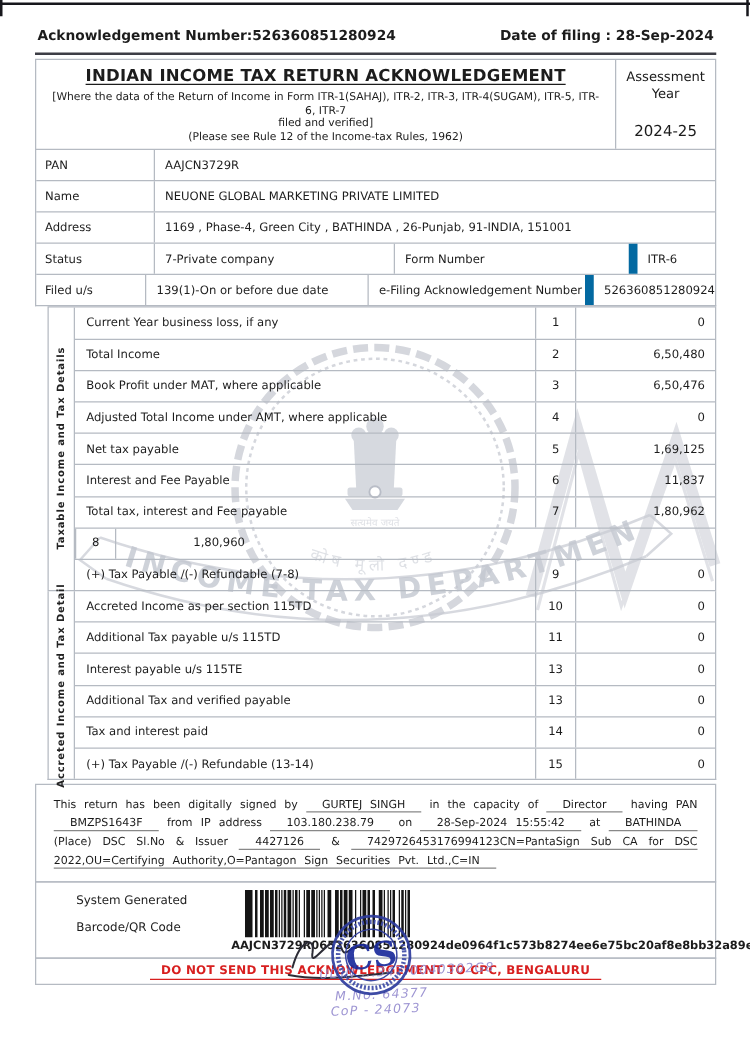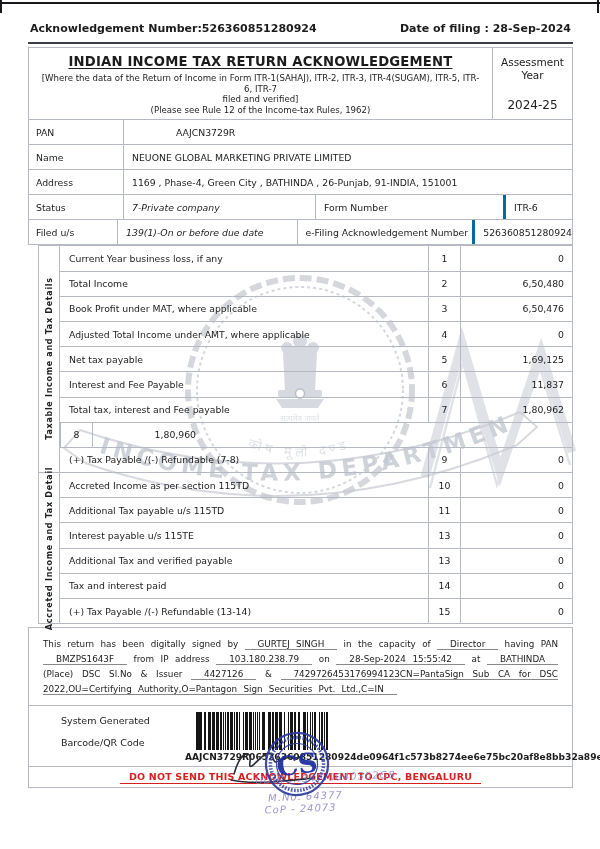--- a/index.html
+++ b/index.html
@@ -24,22 +24,22 @@
   .title-main .t1 { font-size:13.2px; font-weight:bold; text-decoration:underline; text-underline-offset:2px; margin-bottom:4px; letter-spacing:.2px; }
   .subtitle { font-size:8.6px; line-height:10.6px; }
   .ay-cell { width:79px; border-left:1px solid #b5bac2; display:flex; flex-direction:column; justify-content:center; align-items:center; text-align:center; }
   .ay-label { font-size:10.5px; line-height:13px; width:66px; }
   .ay-year { font-size:12px; margin-top:16px; }
 
   .info-row { display:flex; border-top:1px solid #b5bac2; height:24px; align-items:stretch; font-size:9.3px; }
   .ic { display:flex; align-items:center; }
   .cell-label   { width:87px;  padding-left:7px; border-right:1px solid #b5bac2; }
   .cell-value   { flex:1; padding-left:8px; }
-  .cell-v2      { width:183px; padding-left:8px; border-right:1px solid #b5bac2;font-style:italic; }
-  .cell-l2      { width:179px; padding-left:8px; border-right:3px solid #0369a1; }
+  .cell-v2      { width:183px; padding-left:8px; border-right:1px solid #b5bac2; }
+  .cell-l2      { width:179px; padding-left:8px; border-right:7px solid #0369a1; }
   .cell-v3      { flex:1; padding-left:8px;text-align:center; }
 
   .taxwrap { margin-left:10px; width:535px; }
   .section { display:flex; border:1px solid #b5bac2; }
   .section.second { border-top:none; }
   .side-col { width:20px; border-right:1px solid #b5bac2; position:relative; }
   .side-col span {
     position:absolute; inset:0; display:flex; align-items:center; justify-content:center;
     writing-mode:vertical-rl; transform:rotate(180deg);
     font-size:8px; font-weight:bold; letter-spacing:.7px; white-space:nowrap; color:#222;
@@ -133,21 +133,21 @@
       <div class="subtitle">filed and verified]</div>
       <div class="subtitle">(Please see Rule 12 of the Income-tax Rules, 1962)</div>
     </div>
     <div class="ay-cell">
       <div class="ay-label">Assessment Year</div>
       <div class="ay-year">2024-25</div>
     </div>
   </div>
 
   <div class="box" style="border-top:none;">
-    <div class="info-row" style="border-top:none;gap:44px;">
+    <div class="info-row" style="border-top:none;">
       <div class="ic cell-label">PAN</div>
       <div class="ic cell-value">AAJCN3729R</div>
     </div>
     <div class="info-row">
       <div class="ic cell-label">Name</div>
       <div class="ic cell-value">NEUONE GLOBAL MARKETING PRIVATE LIMITED</div>
     </div>
     <div class="info-row">
       <div class="ic cell-label">Address</div>
       <div class="ic cell-value">1169 , Phase-4, Green City , BATHINDA , 26-Punjab, 91-INDIA, 151001</div>

